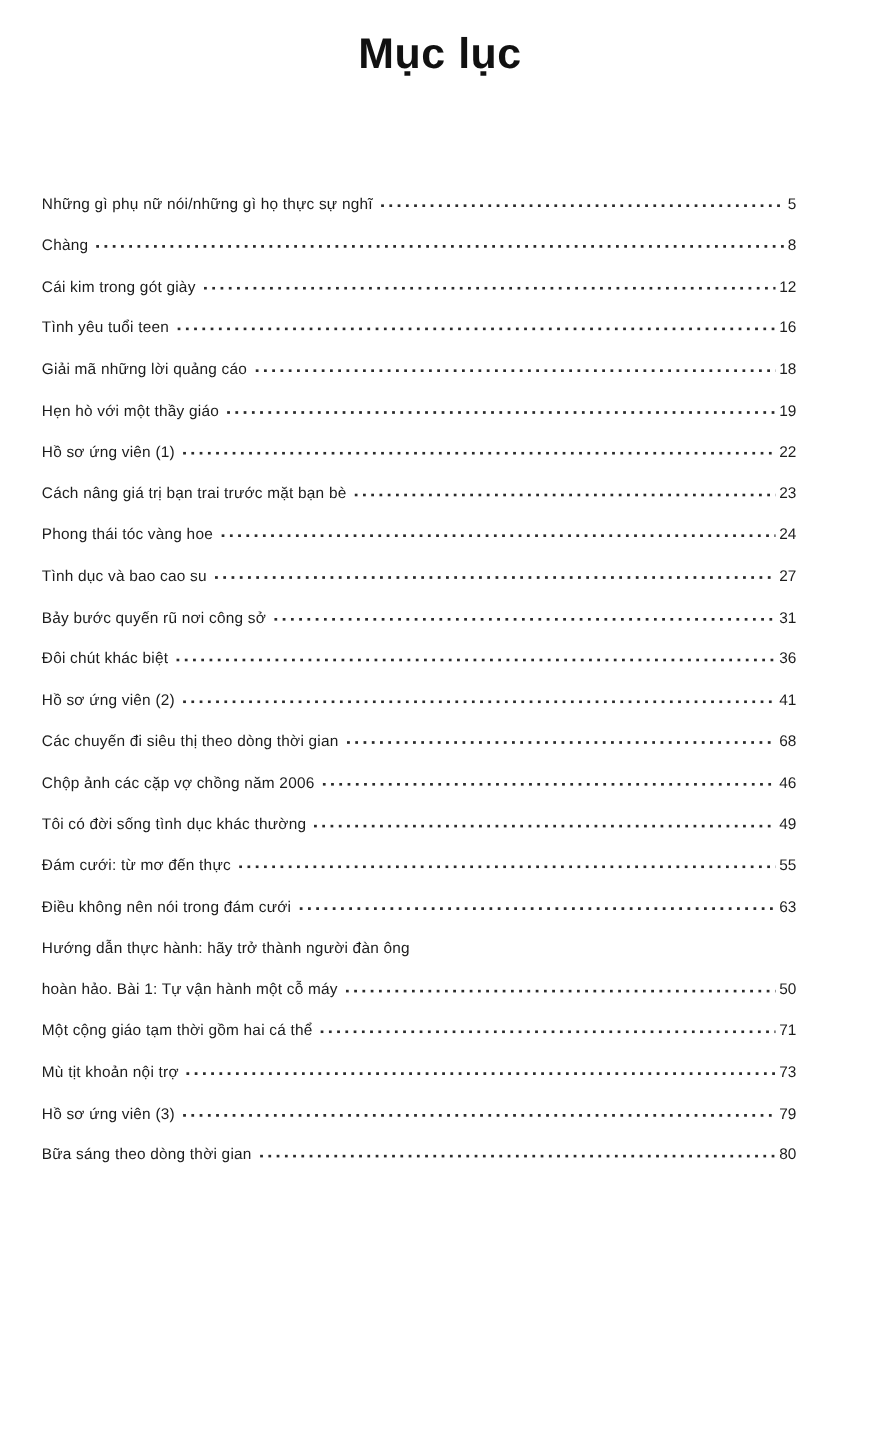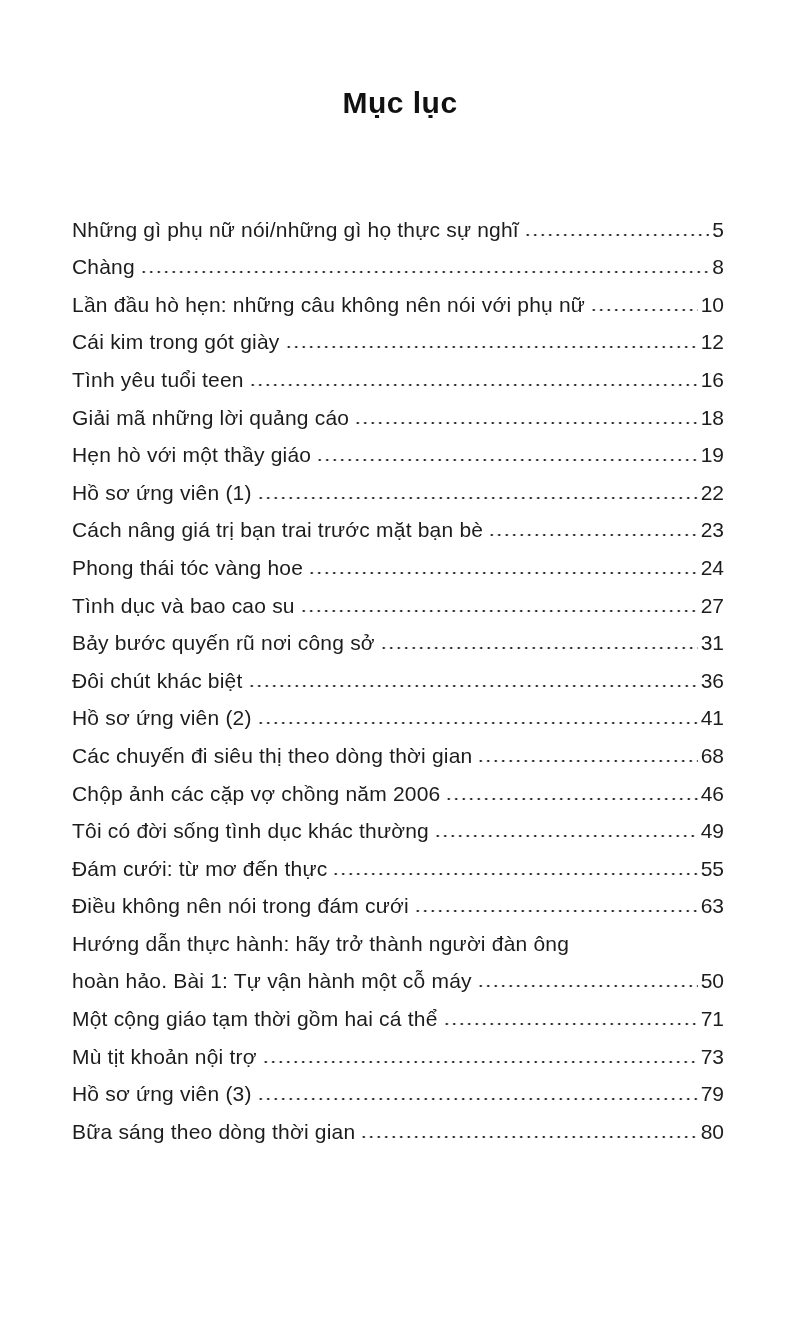--- a/index.html
+++ b/index.html
@@ -17,30 +17,30 @@
   }
   .page {
     width: 800px;
     height: 1321px;
     background: #ffffff;
     box-sizing: border-box;
   }
   .doc-title {
     text-align: center;
     font-weight: bold;
-    font-size: 30px;
+    font-size: 39px;
     letter-spacing: 0.5px;
-    padding-top: 86px;
+    padding-top: 28px;
     margin: 0;
     color: #111111;
   }
   .toc-list {
     margin-top: 88px;
-    padding: 0 76px 0 72px;
-    font-size: 21px;
+    padding: 0 76px 0 38px;
+    font-size: 14px;
   }
   .row {
     display: flex;
     align-items: flex-end;
     height: 37.6px;
   }
   .entry-title {
     white-space: nowrap;
     line-height: 1;
     margin-bottom: 6px;
@@ -71,25 +71,20 @@
   <div class="toc-list">
       <div class="row">
         <span class="entry-title">Những gì phụ nữ nói/những gì họ thực sự nghĩ</span>
         <span class="leader"></span>
         <span class="pagenum">5</span>
       </div>
       <div class="row">
         <span class="entry-title">Chàng</span>
         <span class="leader"></span>
         <span class="pagenum">8</span>
-      </div>
-      <div class="row">
-        <span class="entry-title">Lần đầu hò hẹn: những câu không nên nói với phụ nữ</span>
-        <span class="leader"></span>
-        <span class="pagenum">10</span>
       </div>
       <div class="row">
         <span class="entry-title">Cái kim trong gót giày</span>
         <span class="leader"></span>
         <span class="pagenum">12</span>
       </div>
       <div class="row">
         <span class="entry-title">Tình yêu tuổi teen</span>
         <span class="leader"></span>
         <span class="pagenum">16</span>

